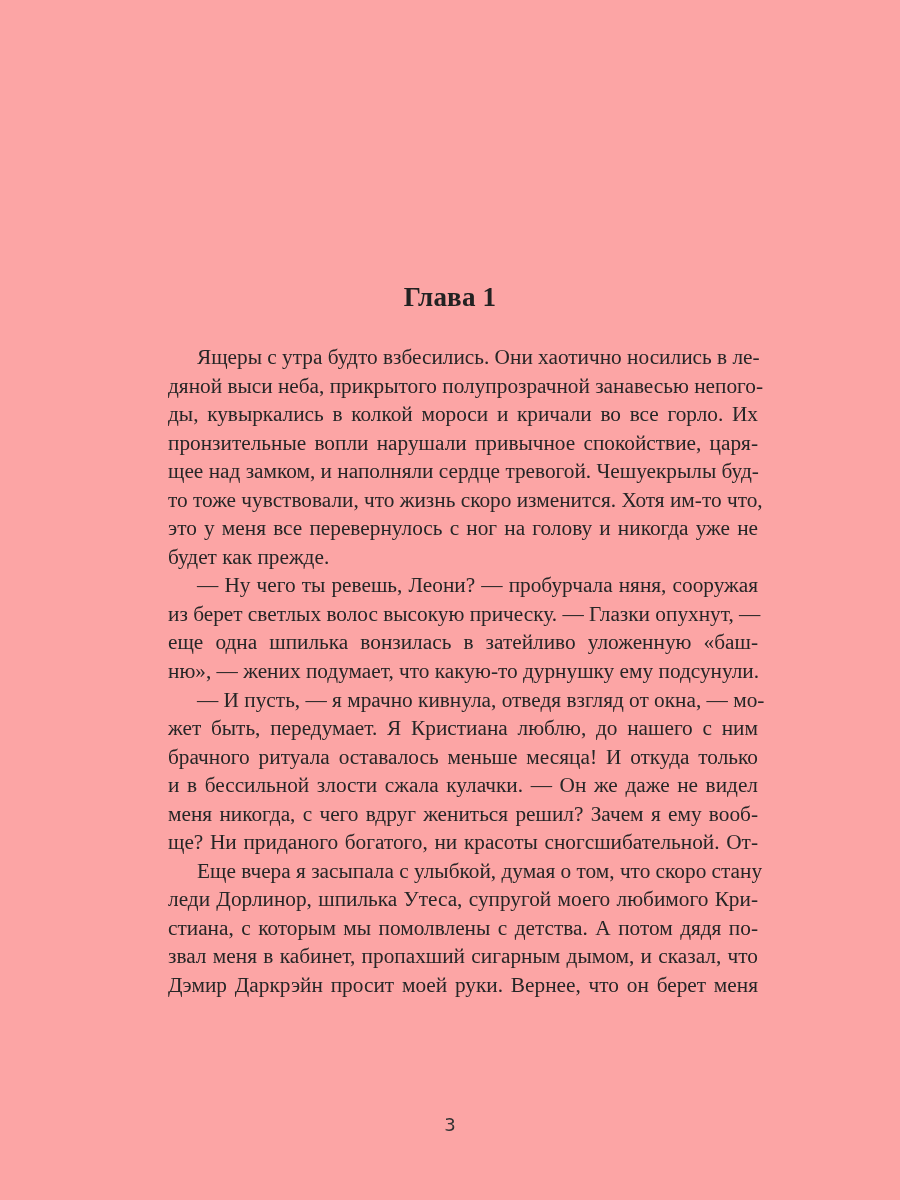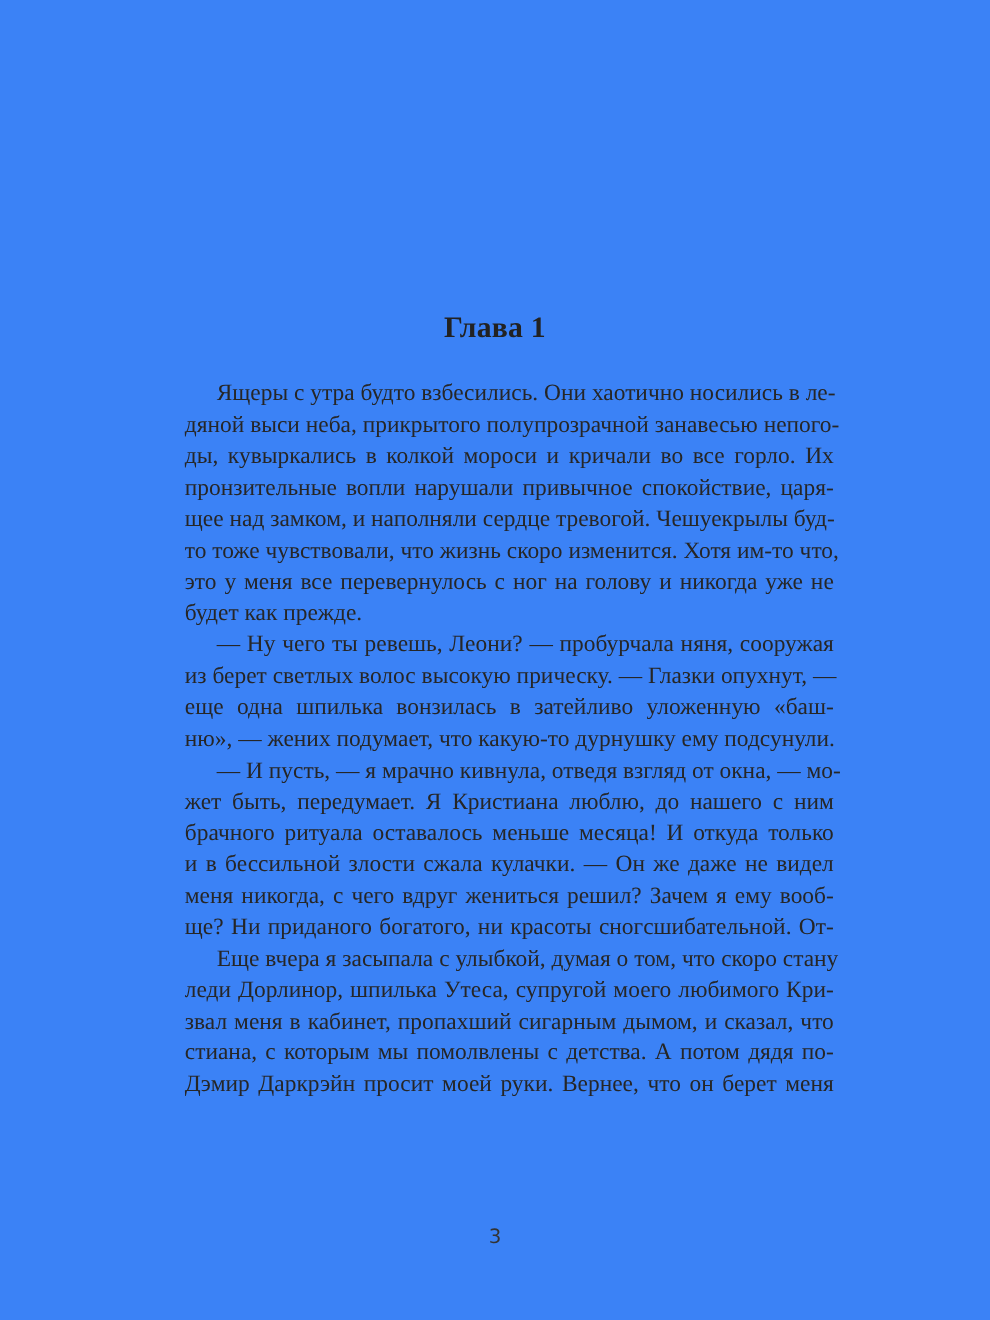--- a/index.html
+++ b/index.html
@@ -1,19 +1,19 @@
 <!DOCTYPE html>
 <html><head>
 <meta charset="utf-8">
 <style>
   html, body { margin: 0; padding: 0; background: #ffffff; }
   body { width: 900px; height: 1200px; position: relative; overflow: hidden; }
   .page {
     position: absolute; left: 0; top: 0; width: 900px; height: 1200px;
-    background: #3b82f6;
+    background: #fca5a5;
   }
   .chapter-title {
     position: absolute; left: 0; width: 900px; top: 282px;
     text-align: center;
     font-family: "Liberation Serif", serif;
     font-weight: bold;
     font-size: 27px;
     color: #222;
     letter-spacing: 0.2px;
   }
@@ -62,18 +62,18 @@
       <span class="line">еще одна шпилька вонзилась в затейливо уложенную «баш-</span>
       <span class="line last">ню», — жених подумает, что какую-то дурнушку ему подсунули.</span>
       <span class="line indent">— И пусть, — я мрачно кивнула, отведя взгляд от окна, — мо-</span>
       <span class="line">жет быть, передумает. Я Кристиана люблю, до нашего с ним</span>
       <span class="line">брачного ритуала оставалось меньше месяца! И откуда только</span>
       <span class="line">и в бессильной злости сжала кулачки. — Он же даже не видел</span>
       <span class="line">меня никогда, с чего вдруг жениться решил? Зачем я ему вооб-</span>
       <span class="line">ще? Ни приданого богатого, ни красоты сногсшибательной. От-</span>
       <span class="line indent">Еще вчера я засыпала с улыбкой, думая о том, что скоро стану</span>
       <span class="line">леди Дорлинор, шпилька Утеса, супругой моего любимого Кри-</span>
+      <span class="line">стиана, с которым мы помолвлены с детства. А потом дядя по-</span>
       <span class="line">звал меня в кабинет, пропахший сигарным дымом, и сказал, что</span>
-      <span class="line">стиана, с которым мы помолвлены с детства. А потом дядя по-</span>
       <span class="line">Дэмир Даркрэйн просит моей руки. Вернее, что он берет меня</span>
     </div>
   <div class="page-number">3</div>
 </div>
 
 </body></html>

